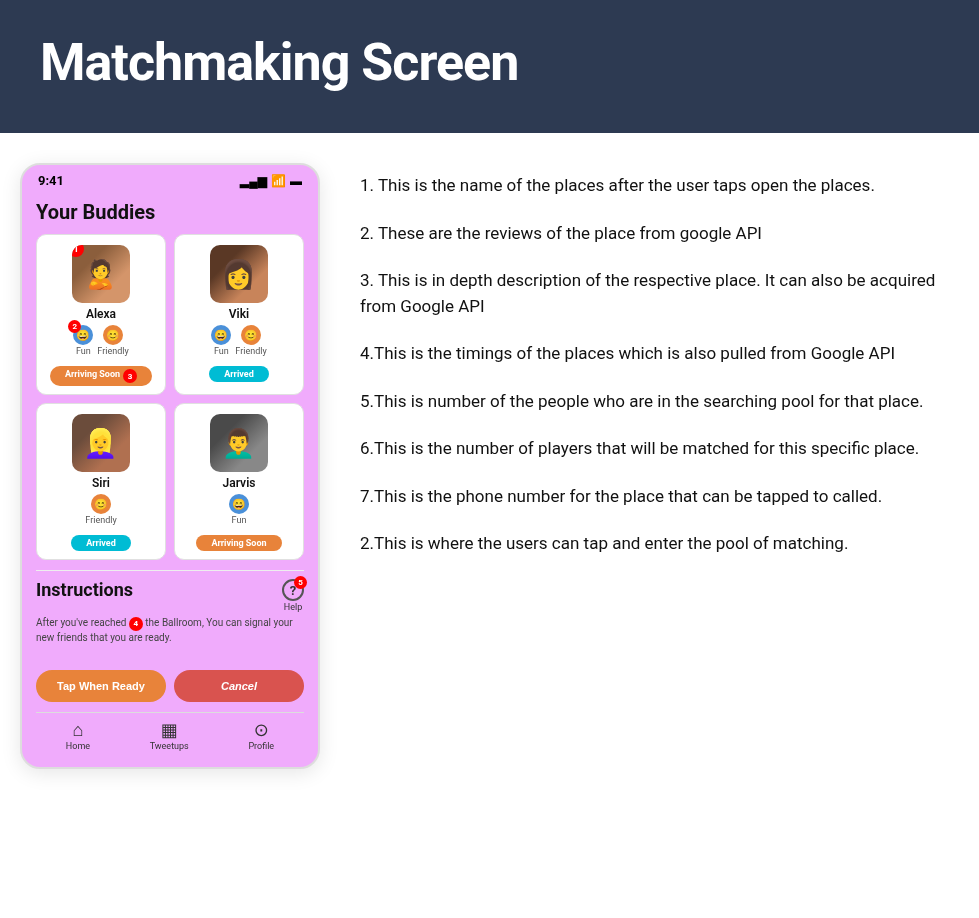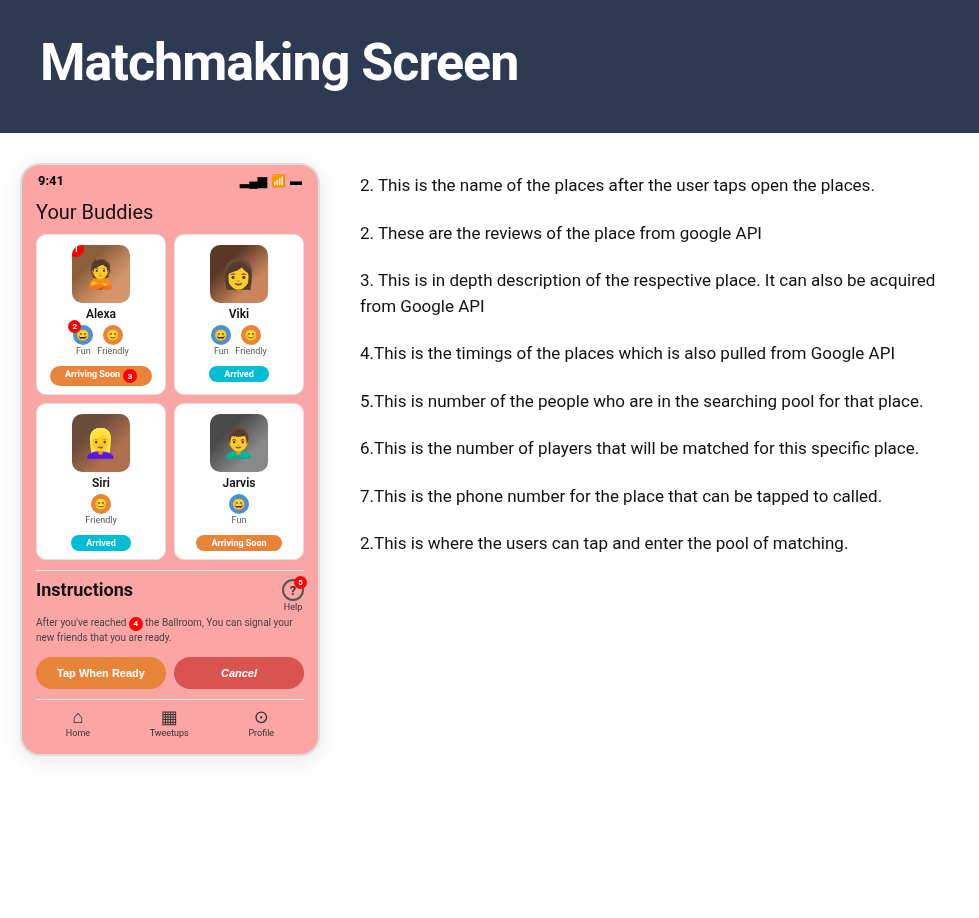--- a/index.html
+++ b/index.html
@@ -24,21 +24,21 @@
     }
 
     
     .phone-area {
       width: 340px;
       flex-shrink: 0;
       padding: 10px 20px;
     }
 
     .phone-frame {
-      background: #fca5a5;
+      background: #f0abfc;
       border: 2px solid #ddd;
       border-radius: 20px;
       overflow: hidden;
       box-shadow: 0 4px 20px rgba(0,0,0,0.1);
       position: relative;
     }
 
     
     .status-bar {
       display: flex;
@@ -49,21 +49,21 @@
       font-weight: 600;
     }
     .status-time { font-size: 13px; font-weight: 700; }
     .status-icons { display: flex; gap: 4px; align-items: center; font-size: 12px; }
 
     
     .phone-body { padding: 8px 14px 10px; }
 
     .section-title {
       font-size: 20px;
-      font-weight: 400;
+      font-weight: 700;
       margin-bottom: 10px;
       color: #111;
     }
 
     
     .buddy-grid {
       display: grid;
       grid-template-columns: 1fr 1fr;
       gap: 8px;
       margin-bottom: 10px;
@@ -244,21 +244,21 @@
       font-size: 8px;
       display: flex;
       align-items: center;
       justify-content: center;
     }
 
     .instructions-text {
       font-size: 10px;
       color: #444;
       line-height: 1.4;
-      margin-bottom: 12px;
+      margin-bottom: 25px;
     }
 
     .instructions-text .badge-inline {
       display: inline-flex;
       background: red;
       color: white;
       border-radius: 50%;
       width: 14px;
       height: 14px;
       font-size: 8px;
@@ -471,21 +471,21 @@
             <span class="nav-icon">⊙</span>
             <span>Profile</span>
           </div>
         </div>
 
       </div>
     </div>
   </div>
 
   <div class="description-area">
-    <div class="annotation-item">2. This is the name of the places after the user taps open the places.</div>
+    <div class="annotation-item">1. This is the name of the places after the user taps open the places.</div>
     <div class="annotation-item">2. These are the reviews of the place from google API</div>
     <div class="annotation-item">3. This is in depth description of the respective place. It can also be acquired from Google API</div>
     <div class="annotation-item">4.This is the timings of the places which is also pulled from Google API</div>
     <div class="annotation-item">5.This is number of the people who are in the searching pool for that place.</div>
     <div class="annotation-item">6.This is the number of players that will be matched for this specific place.</div>
     <div class="annotation-item">7.This is the phone number for the place that can be tapped to called.</div>
     <div class="annotation-item">2.This is where the users can tap and enter the pool of matching.</div>
   </div>
 
 </div>

